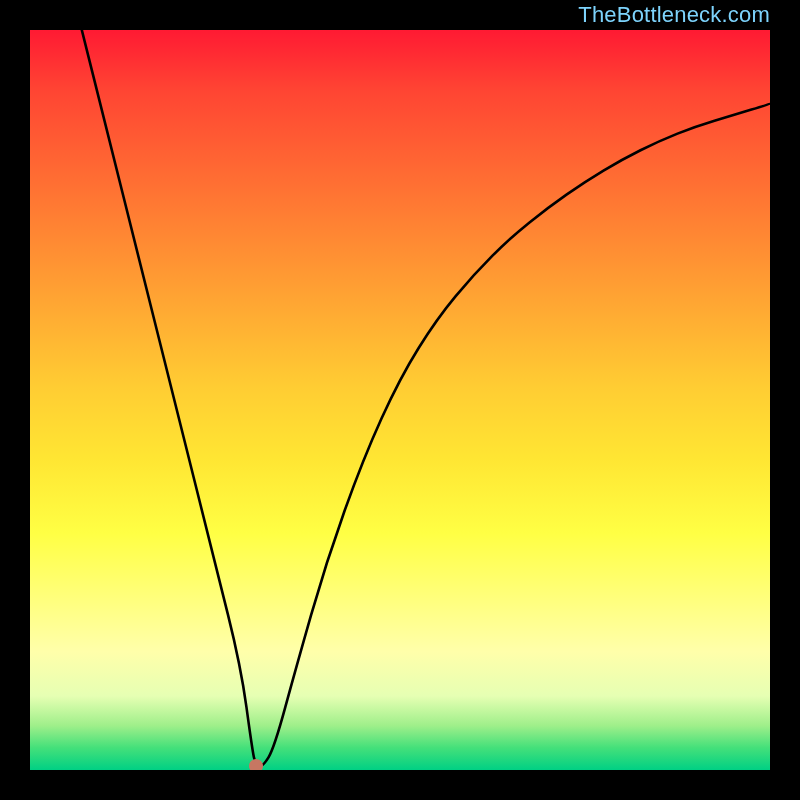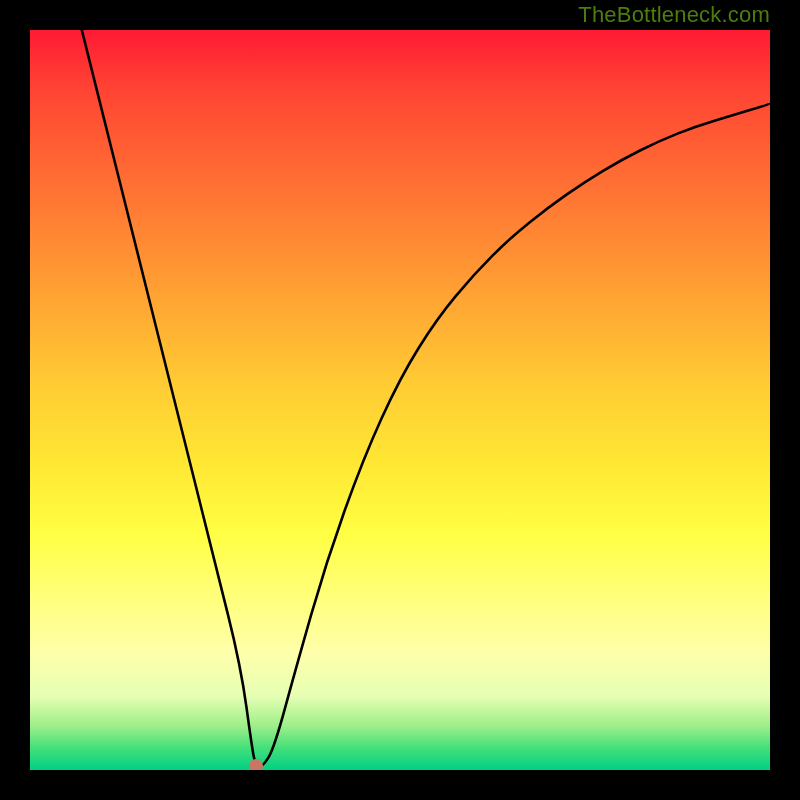--- a/index.html
+++ b/index.html
@@ -42,21 +42,21 @@
     position: absolute;
     inset: 0;
   }
   .watermark {
     position: absolute;
     top: 2px;
     right: 30px;
     font-family: Arial, Helvetica, sans-serif;
     font-size: 22px;
     font-weight: 500;
-    color: #4d7c0f;
+    color: #7dd3fc;
     letter-spacing: 0.2px;
   }
   .marker {
     position: absolute;
     width: 14px;
     height: 14px;
     border-radius: 50%;
     background: #c77762;
     transform: translate(-50%, -50%);
   }

